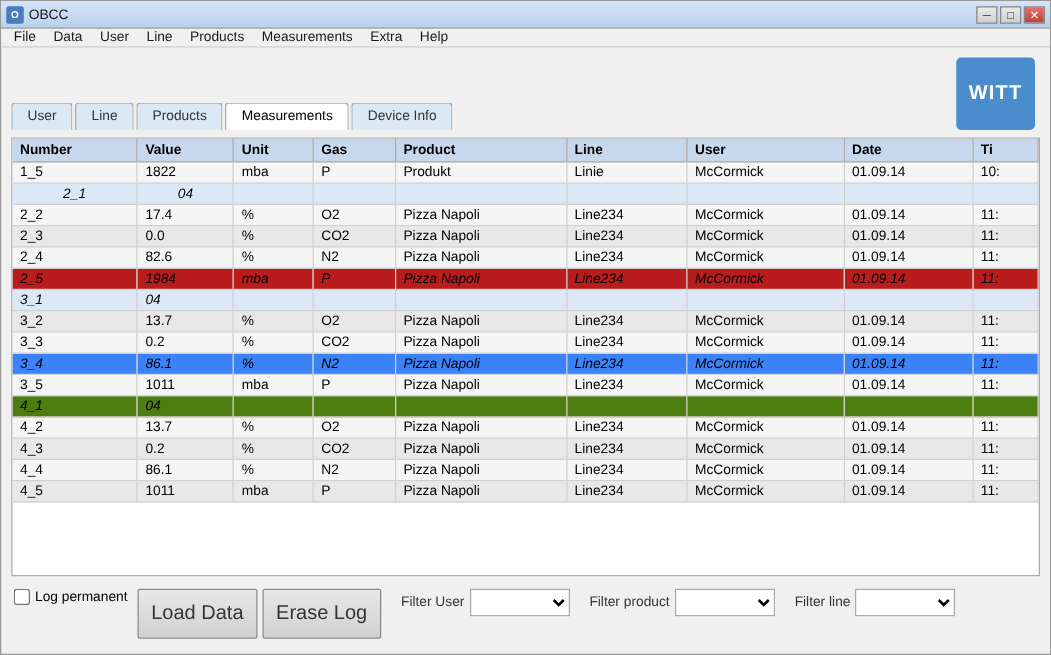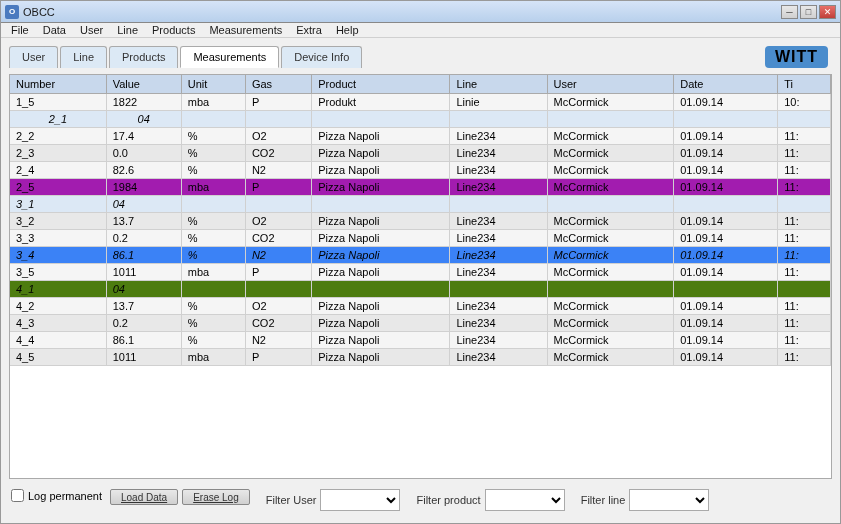--- a/index.html
+++ b/index.html
@@ -110,24 +110,24 @@
       border-radius: 3px 3px 0 0;
     }
     .tab.active {
       background: #ffffff;
       border-bottom: 1px solid #ffffff;
       z-index: 1;
       color: #000;
     }
     .logo-witt {
       background: #4a8ccc;
-      color: #000000;
+      color: #ffffff;
       font-size: 16px;
       font-weight: bold;
-      padding: 2px 10px;
+      padding: 20px 10px;
       border-radius: 4px;
       letter-spacing: 1px;
       margin-right: 4px;
     }
     .table-container {
       flex: 1;
       border: 1px solid #aaa;
       background: white;
       overflow: auto;
       position: relative;
@@ -138,21 +138,21 @@
       font-size: 11px;
     }
     thead tr {
       background: #c8d8ec;
     }
     thead th {
       padding: 3px 6px;
       text-align: left;
       border-right: 1px solid #aaa;
       border-bottom: 1px solid #aaa;
-      font-weight: normal;
+      font-weight: bold;
       white-space: nowrap;
     }
     tbody tr:nth-child(odd) { background: #f5f5f5; }
     tbody tr:nth-child(even) { background: #e8e8e8; }
     tbody td {
       padding: 2px 6px;
       border-right: 1px solid #d0d0d0;
       border-bottom: 1px solid #d0d0d0;
       white-space: nowrap;
     }
@@ -178,29 +178,28 @@
     .filter-label { color: #333; }
     select {
       height: 22px;
       font-size: 11px;
       border: 1px solid #aaa;
       background: white;
       padding: 1px 2px;
       min-width: 80px;
     }
     .btn {
-      height: 16px;
+      height: 40px;
       padding: 2px 10px;
-      font-size: 10px;
+      font-size: 16px;
       border: 1px solid #888;
       background: linear-gradient(to bottom, #e8e8e8, #d0d0d0);
       cursor: pointer;
       border-radius: 2px;
       color: #333;
-      text-decoration: underline;
     }
     .bottom-buttons {
       display: flex;
       align-items: center;
       gap: 4px;
     }
   </style>
 </head>
 <body>
 
@@ -308,21 +307,21 @@
               <td>2_4</td>
               <td>82.6</td>
               <td>%</td>
               <td>N2</td>
               <td>Pizza Napoli</td>
               <td>Line234</td>
               <td>McCormick</td>
               <td>01.09.14</td>
               <td>11:</td>
             </tr>
-            <tr style="background: #a21caf;">
+            <tr style="background: #b91c1c; font-style: italic;">
               <td>2_5</td>
               <td>1984</td>
               <td>mba</td>
               <td>P</td>
               <td>Pizza Napoli</td>
               <td>Line234</td>
               <td>McCormick</td>
               <td>01.09.14</td>
               <td>11:</td>
             </tr>

